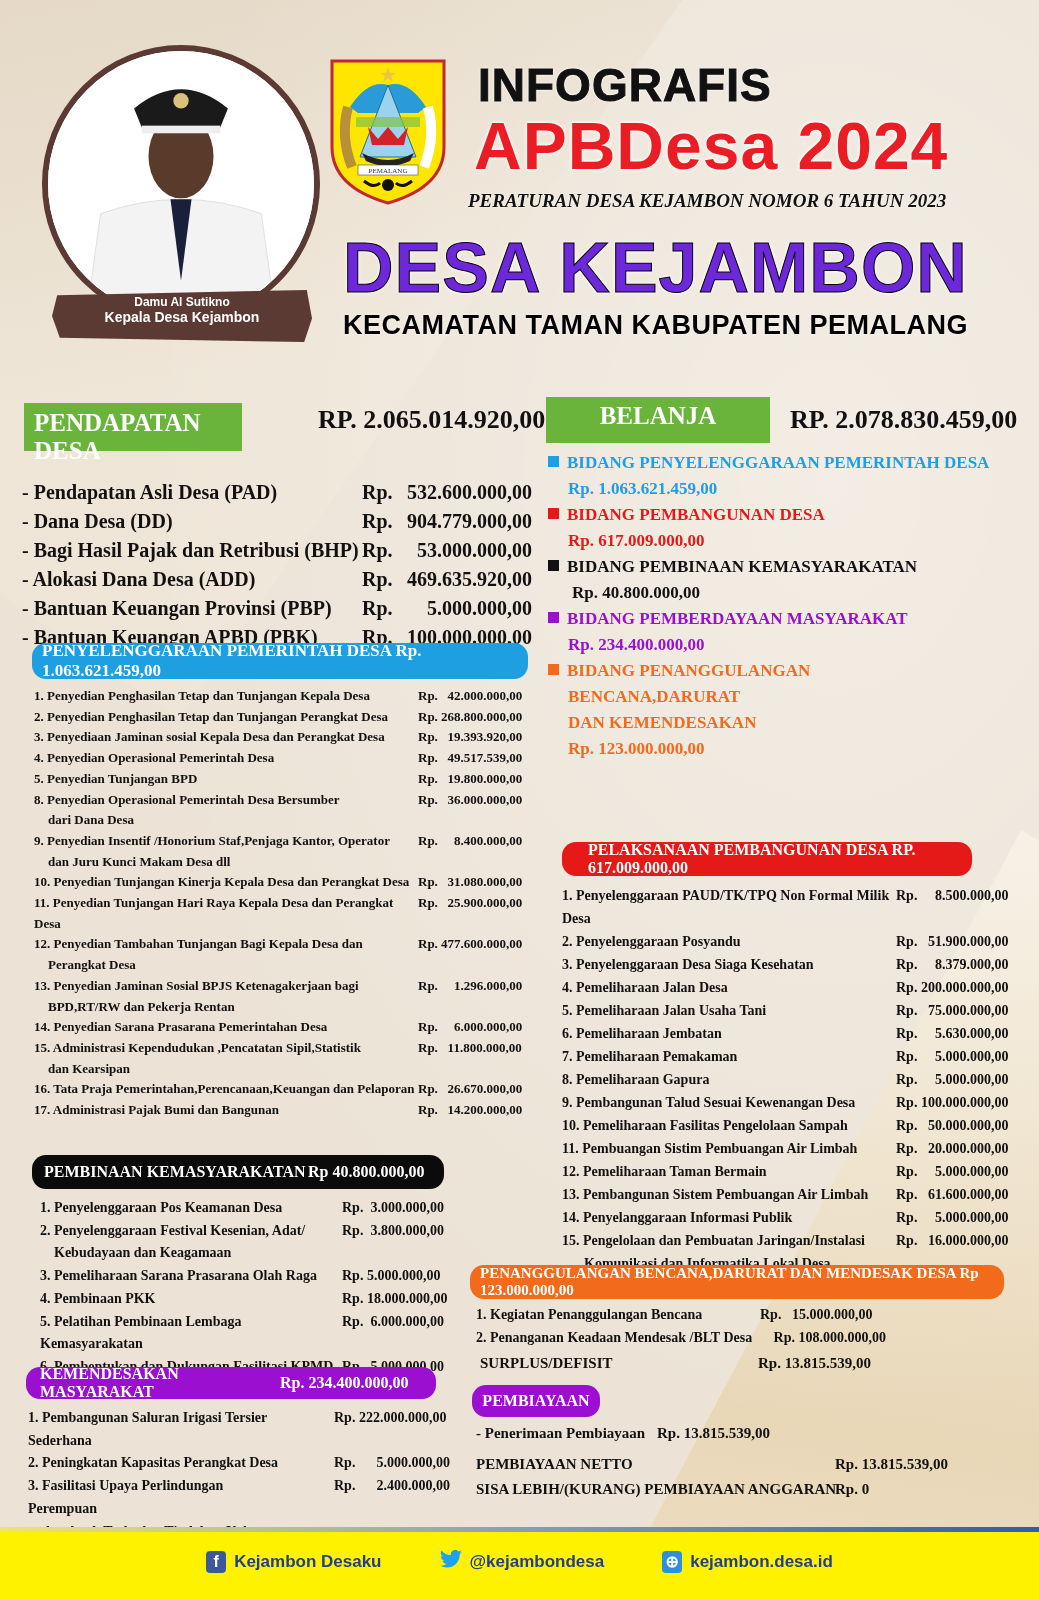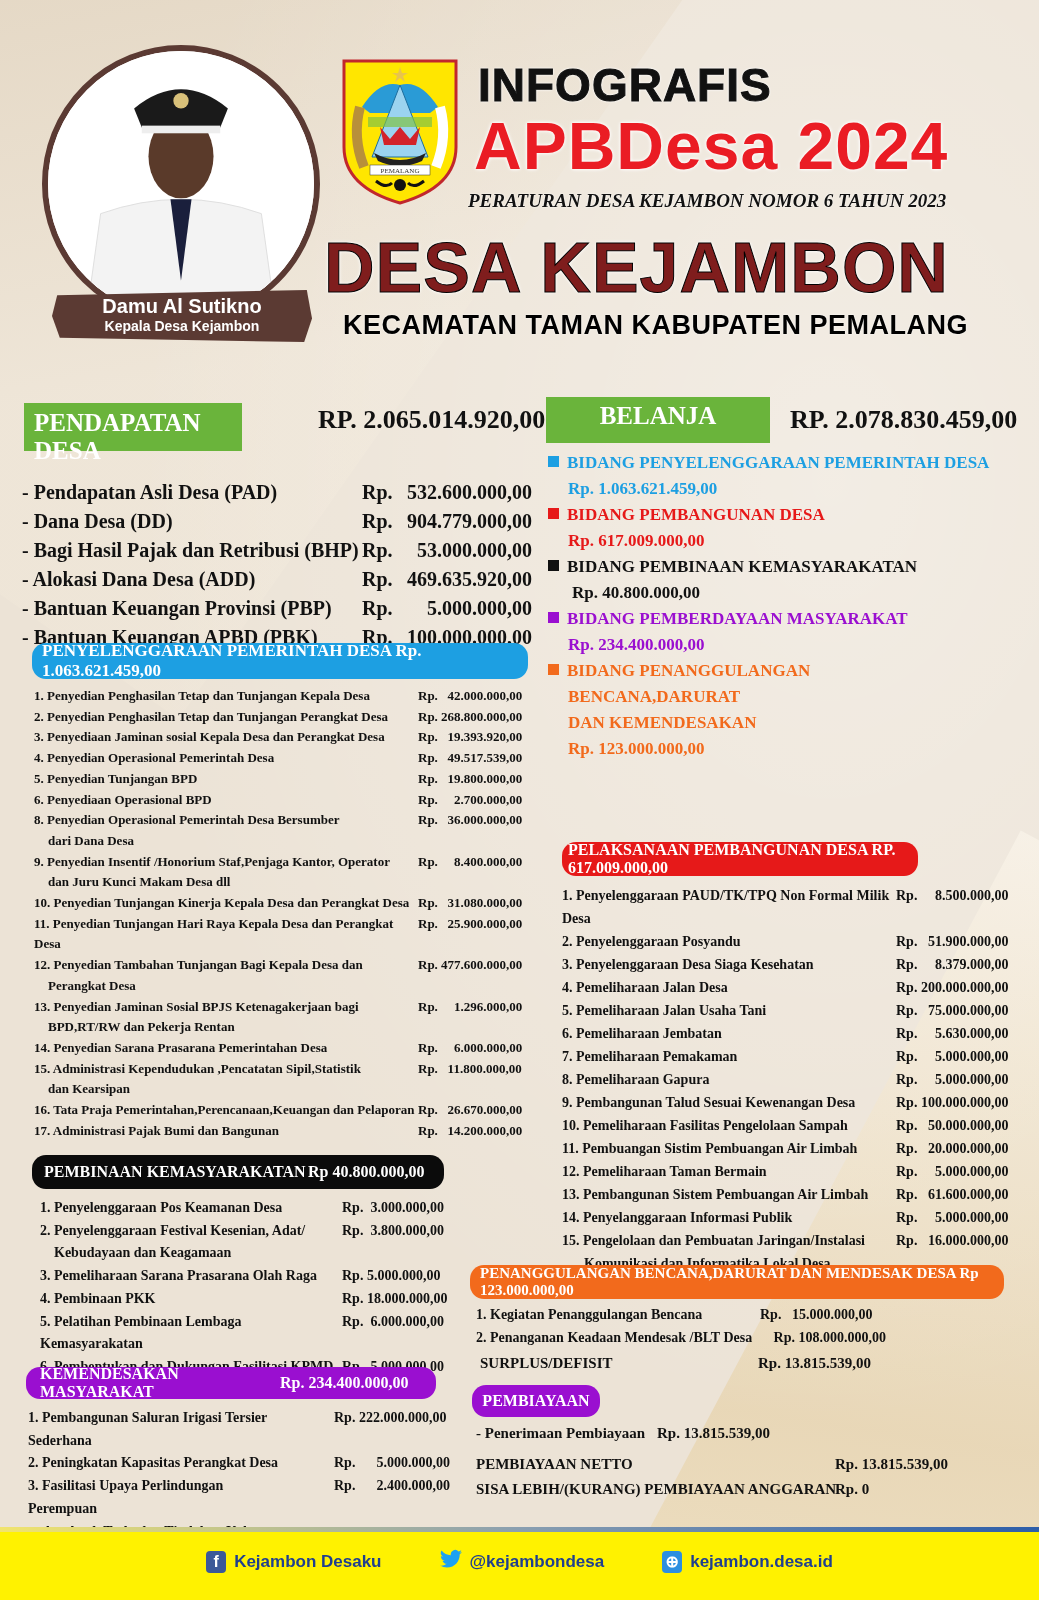--- a/index.html
+++ b/index.html
@@ -8,27 +8,27 @@
 .bg{position:absolute;inset:0;overflow:hidden;z-index:0}
 .bg .s1{position:absolute;left:-200px;top:-300px;width:700px;height:900px;background:linear-gradient(135deg,#d8c7ad 0%,#efe6d8 70%);transform:rotate(35deg);opacity:.8}
 .bg .s2{position:absolute;right:-260px;top:900px;width:520px;height:900px;background:linear-gradient(160deg,#f6efe2 0%,#e8d6b4 60%,#f1e4c6 100%);transform:rotate(28deg);opacity:.9}
 .bg .s3{position:absolute;left:0;top:0;width:1039px;height:1600px;background:radial-gradient(ellipse at 80% 30%,rgba(255,255,255,.35),transparent 60%)}
 .gold{position:absolute;border:3px solid #d7ab4f;border-color:transparent #d7ab4f transparent transparent;border-radius:50%;opacity:.85}
 .abs{position:absolute;z-index:2}
 
 .photo{left:42px;top:45px;width:278px;height:278px;border-radius:50%;border:6px solid #5b3a33;background:#fff;overflow:hidden}
 .photo svg{width:100%;height:100%}
 .nameplate{left:52px;top:290px;width:260px;height:52px;background:#5b3a33;clip-path:polygon(2% 10%,98% 0,100% 55%,97% 100%,3% 92%,0 50%);color:#fff;text-align:center;padding-top:5px}
-.nameplate .n1{font-weight:bold;font-size:20px}
+.nameplate .n1{font-weight:bold;font-size:12px}
 .nameplate .n2{font-weight:bold;font-size:14px}
-.logo{left:340px;top:57px;width:120px;height:150px}
+.logo{left:328px;top:57px;width:120px;height:150px}
 .t-infografis{left:478px;top:58px;font-size:46px;font-weight:900;letter-spacing:1px;color:#111;-webkit-text-stroke:1px #111;text-shadow:0 0 3px #fff,0 0 3px #fff}
 .t-apbdesa{left:474px;top:108px;font-size:66px;font-weight:900;color:#ea1c24;letter-spacing:1px;text-shadow:0 0 3px #fff,0 0 4px #fff}
 .t-perdes{left:468px;top:190px;font-family:"Liberation Serif",serif;font-style:italic;font-weight:bold;font-size:19px;color:#111;text-shadow:0 0 2px #fff}
-.t-desa{left:324px;top:228px;font-size:70px;font-weight:900;letter-spacing:1px;color:#7f1d1d;text-shadow:0 0 3px #fff,0 0 4px #fff;-webkit-text-stroke:1px #000}
+.t-desa{left:343px;top:228px;font-size:70px;font-weight:900;letter-spacing:1px;color:#6d28d9;text-shadow:0 0 3px #fff,0 0 4px #fff;-webkit-text-stroke:1px #000}
 .t-kec{left:343px;top:310px;font-size:27px;font-weight:900;color:#000;letter-spacing:.5px;text-shadow:0 0 2px #fff}
 
 .greenbox{background:#6ab43b;color:#fff;font-family:"Liberation Serif",serif;font-weight:bold}
 .serif{font-family:"Liberation Serif",serif;font-weight:bold}
 .pend-box{left:24px;top:403px;width:218px;height:48px;font-size:25px;padding:6px 0 0 10px}
 .pend-total{left:318px;top:405px;font-size:26px}
 .bel-box{left:546px;top:397px;width:224px;height:46px;font-size:25px;text-align:center;padding-top:5px}
 .bel-total{left:790px;top:405px;font-size:26px}
 .inc{left:22px;top:478px;width:510px}
 .inc .row{display:flex;height:29px;font-size:20px;align-items:center}
@@ -37,21 +37,21 @@
 .inc .val{flex:1;text-align:right}
 .bidang{left:548px;top:450px;width:470px}
 .bidang .b{font-size:17px;line-height:26px}
 .bidang .sq{display:inline-block;width:11px;height:11px;margin-right:8px;vertical-align:1px}
 .bidang .v{padding-left:20px;font-size:17px;line-height:26px}
 
 .pill{color:#fff;border-radius:14px;font-family:"Liberation Serif",serif;font-weight:bold;display:flex;align-items:center}
 .pill-blue{left:32px;top:643px;width:496px;height:36px;background:#1d9fe2;font-size:17px;padding-left:10px}
 .pill-black{left:32px;top:1155px;width:412px;height:34px;background:#0b0b0b;font-size:16px;padding-left:12px}
 .pill-purple{left:26px;top:1367px;width:410px;height:32px;background:#9a0fd0;font-size:16px;padding-left:14px}
-.pill-red{left:562px;top:842px;width:356px;height:34px;background:#e61919;font-size:16px;padding-left:6px}
+.pill-red{left:562px;top:842px;width:410px;height:34px;background:#e61919;font-size:16px;padding-left:26px}
 .pill-orange{left:470px;top:1265px;width:534px;height:34px;background:#f26a1c;font-size:15px;padding-left:10px}
 .pill-purple2{left:472px;top:1385px;width:128px;height:32px;background:#9a0fd0;font-size:16px;justify-content:center}
 .list .r{display:flex;font-family:"Liberation Serif",serif;font-weight:bold;color:#111;font-size:13px;line-height:20.7px}
 .list .l{flex:1}
 .list .c{white-space:nowrap}
 .list .sub{padding-left:14px}
 .l-gov{left:34px;top:686px;width:490px}
 .l-gov .c{width:106px}
 .l-pem{left:40px;top:1197px;width:406px}
 .l-pem .r{font-size:14px;line-height:22.7px}
@@ -203,24 +203,20 @@
     </div>
   <div class="r">
       <span class="l">4. Penyedian Operasional Pemerintah Desa</span>
       <span class="c" style="white-space: pre;">Rp.   49.517.539,00</span>
     </div>
   <div class="r">
       <span class="l">5. Penyedian Tunjangan BPD</span>
       <span class="c" style="white-space: pre;">Rp.   19.800.000,00</span>
     </div>
   <div class="r">
-      <span class="l">6. Penyediaan Operasional BPD</span>
-      <span class="c" style="white-space: pre;">Rp.     2.700.000,00</span>
-    </div>
-  <div class="r">
       <span class="l">8. Penyedian Operasional Pemerintah Desa Bersumber</span>
       <span class="c" style="white-space: pre;">Rp.   36.000.000,00</span>
     </div>
   <div class="r">
       <span class="l sub">dari Dana Desa</span>
     </div>
   <div class="r">
       <span class="l">9. Penyedian Insentif /Honorium Staf,Penjaga Kantor, Operator</span>
       <span class="c" style="white-space: pre;">Rp.     8.400.000,00</span>
     </div>

